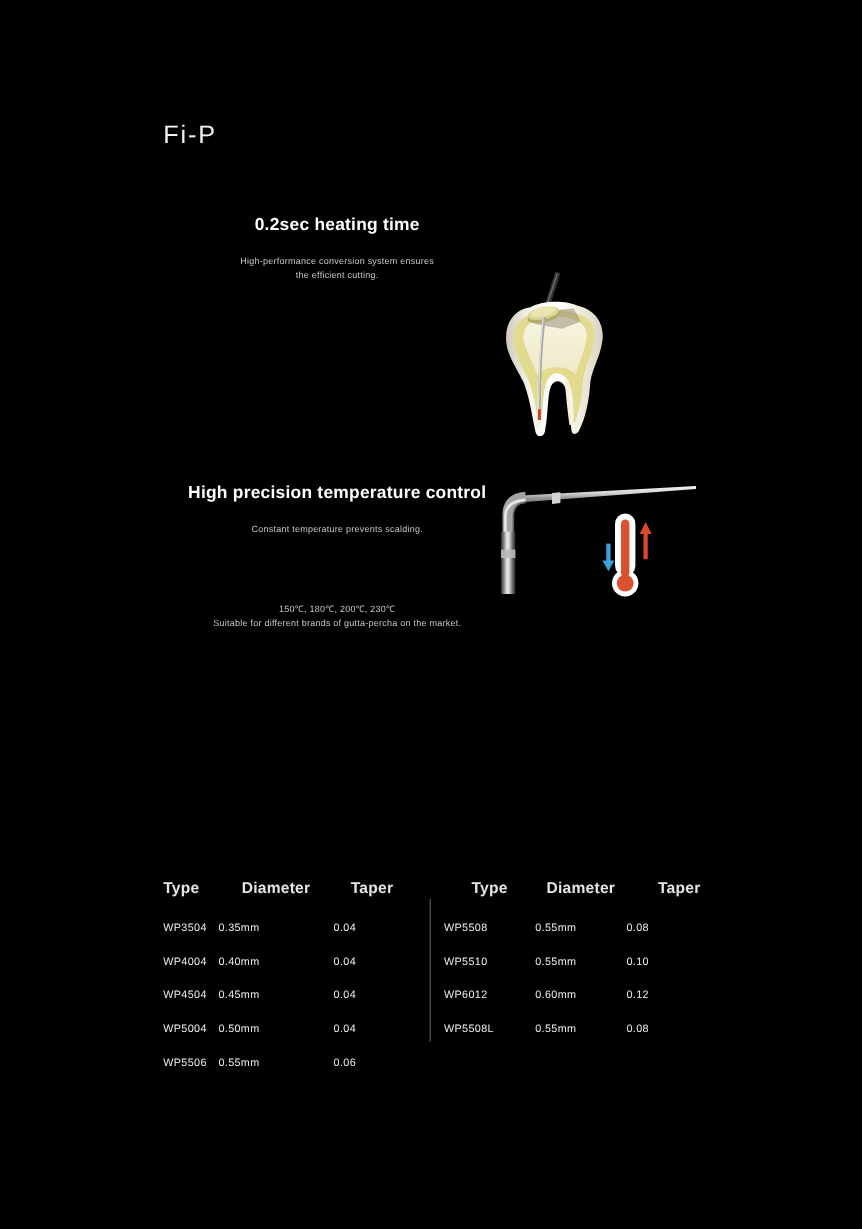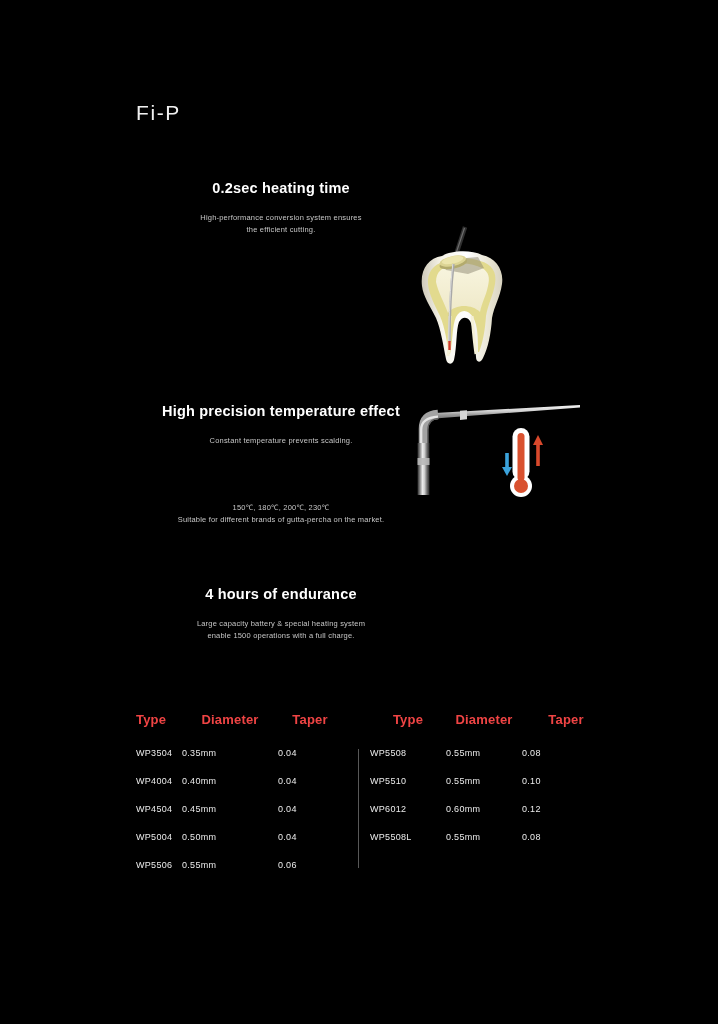--- a/index.html
+++ b/index.html
@@ -12,21 +12,21 @@
         letter-spacing:0.2px;}
   .feature p{margin:16px 0 0 0;font-size:7.5px;line-height:11.5px;color:#c6c6c6;
         letter-spacing:0.2px;white-space:pre-line;}
   .illus{position:absolute;}
   .spec-table{position:absolute;top:712px;}
   .spec-table .t-head{display:grid;}
   .spec-table.left-table{left:136px;}
   .spec-table.left-table .t-head,.spec-table.left-table .t-row{grid-template-columns:46px 96px 64px;}
   .spec-table.right-table{left:370px;}
   .spec-table.right-table .t-head,.spec-table.right-table .t-row{grid-template-columns:76px 76px 88px;}
-  .t-head span{font-size:13px;font-weight:700;color:#ef4444;letter-spacing:0.2px;text-align:center;}
+  .t-head span{font-size:13px;font-weight:700;color:#e5e5e5;letter-spacing:0.2px;text-align:center;margin-top:20px;}
   .left-table .t-head span:first-child{text-align:left;}
   .right-table .t-head span{text-align:center;}
   .t-body{margin-top:21px;}
   .t-row{display:grid;height:28px;}
   .t-row span{font-size:9px;color:#ebebeb;letter-spacing:0.3px;text-align:left;line-height:10px;}
   .left-table .t-row span:first-child{text-align:left;}
   .table-divider{position:absolute;left:358px;top:749px;width:1px;height:119px;background:#585858;}
 </style>
 </head>
 <body>
@@ -38,34 +38,29 @@
   <section class="feature" style="top:180px">
     <h2>0.2sec heating time</h2>
     <p>High-performance conversion system ensures
 the efficient cutting.</p>
   </section>
 
   <section class="feature" style="top:282px">
   </section>
 
   <section class="feature" style="top:403px">
-    <h2>High precision temperature effect</h2>
+    <h2>High precision temperature control</h2>
     <p>Constant temperature prevents scalding.</p>
   </section>
 
   <section class="feature" style="top:486px">
     <p>150℃, 180℃, 200℃, 230℃
 Suitable for different brands of gutta-percha on the market.</p>
   </section>
 
-  <section class="feature" style="top:586px">
-    <h2>4 hours of endurance</h2>
-    <p>Large capacity battery &amp; special heating system
-enable 1500 operations with a full charge.</p>
-  </section>
 
   <svg class="illus" style="left:412px;top:224px" width="96" height="148" viewBox="0 0 96 148">
     <defs>
       <linearGradient id="enamel" x1="0" y1="0" x2="1" y2="0">
         <stop offset="0" stop-color="#cfcaba"></stop>
         <stop offset="0.25" stop-color="#f7f5ea"></stop>
         <stop offset="0.55" stop-color="#ffffff"></stop>
         <stop offset="0.85" stop-color="#e8e4d2"></stop>
         <stop offset="1" stop-color="#d8d3c0"></stop>
       </linearGradient>

